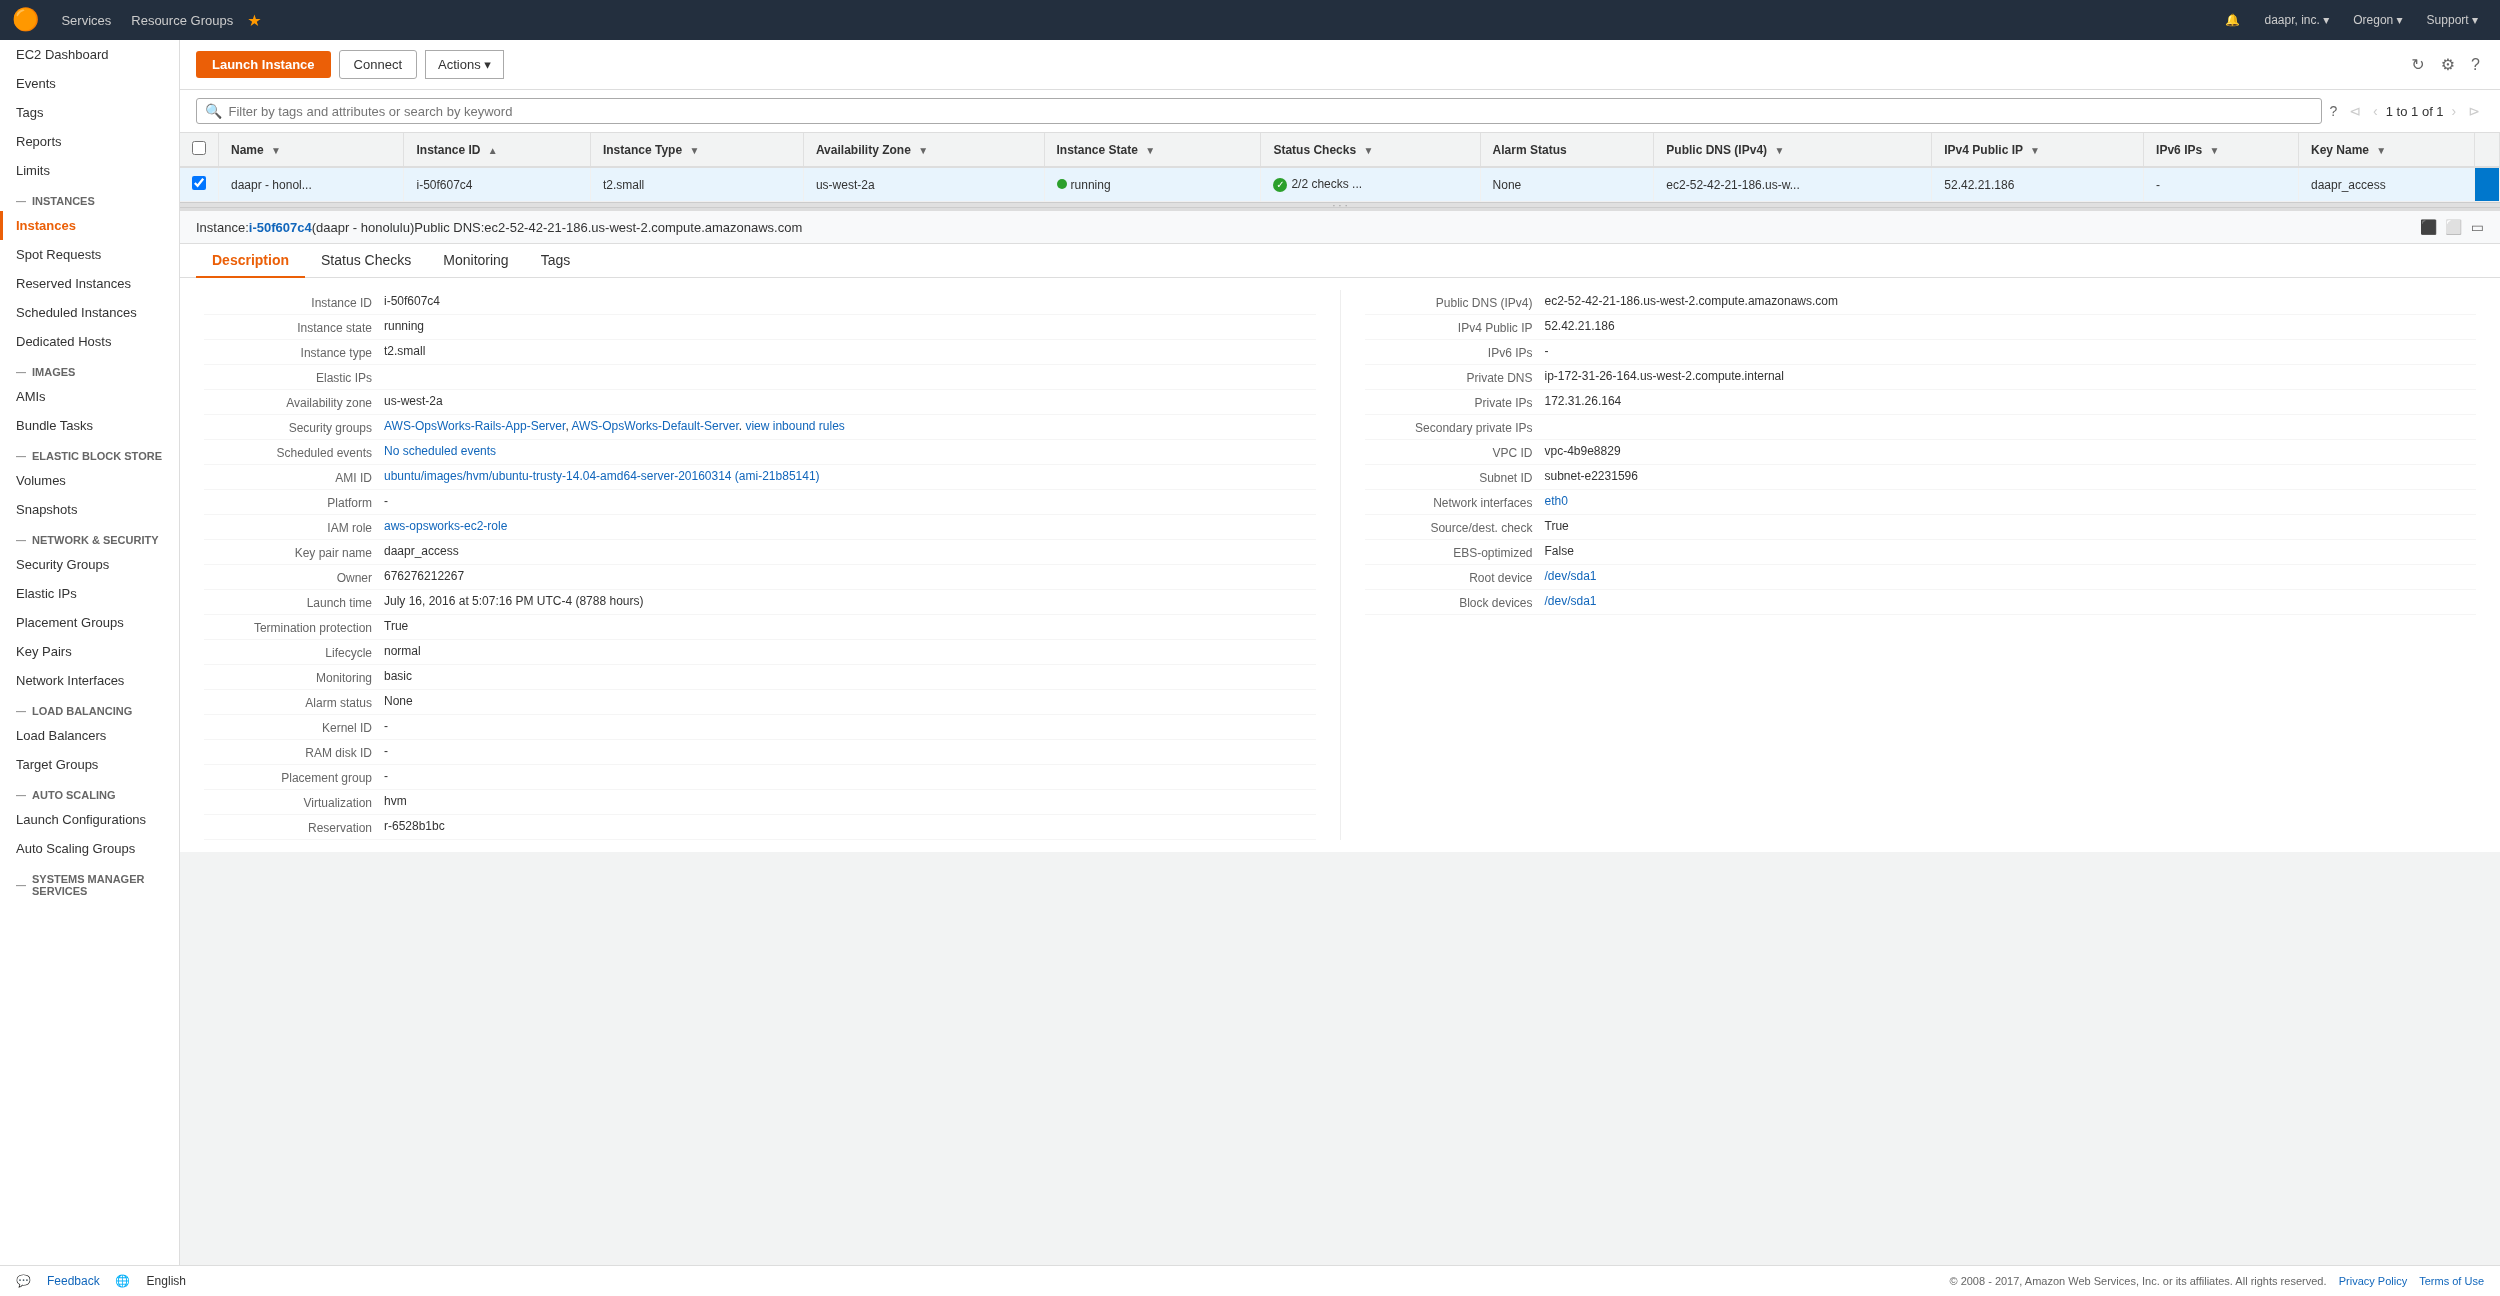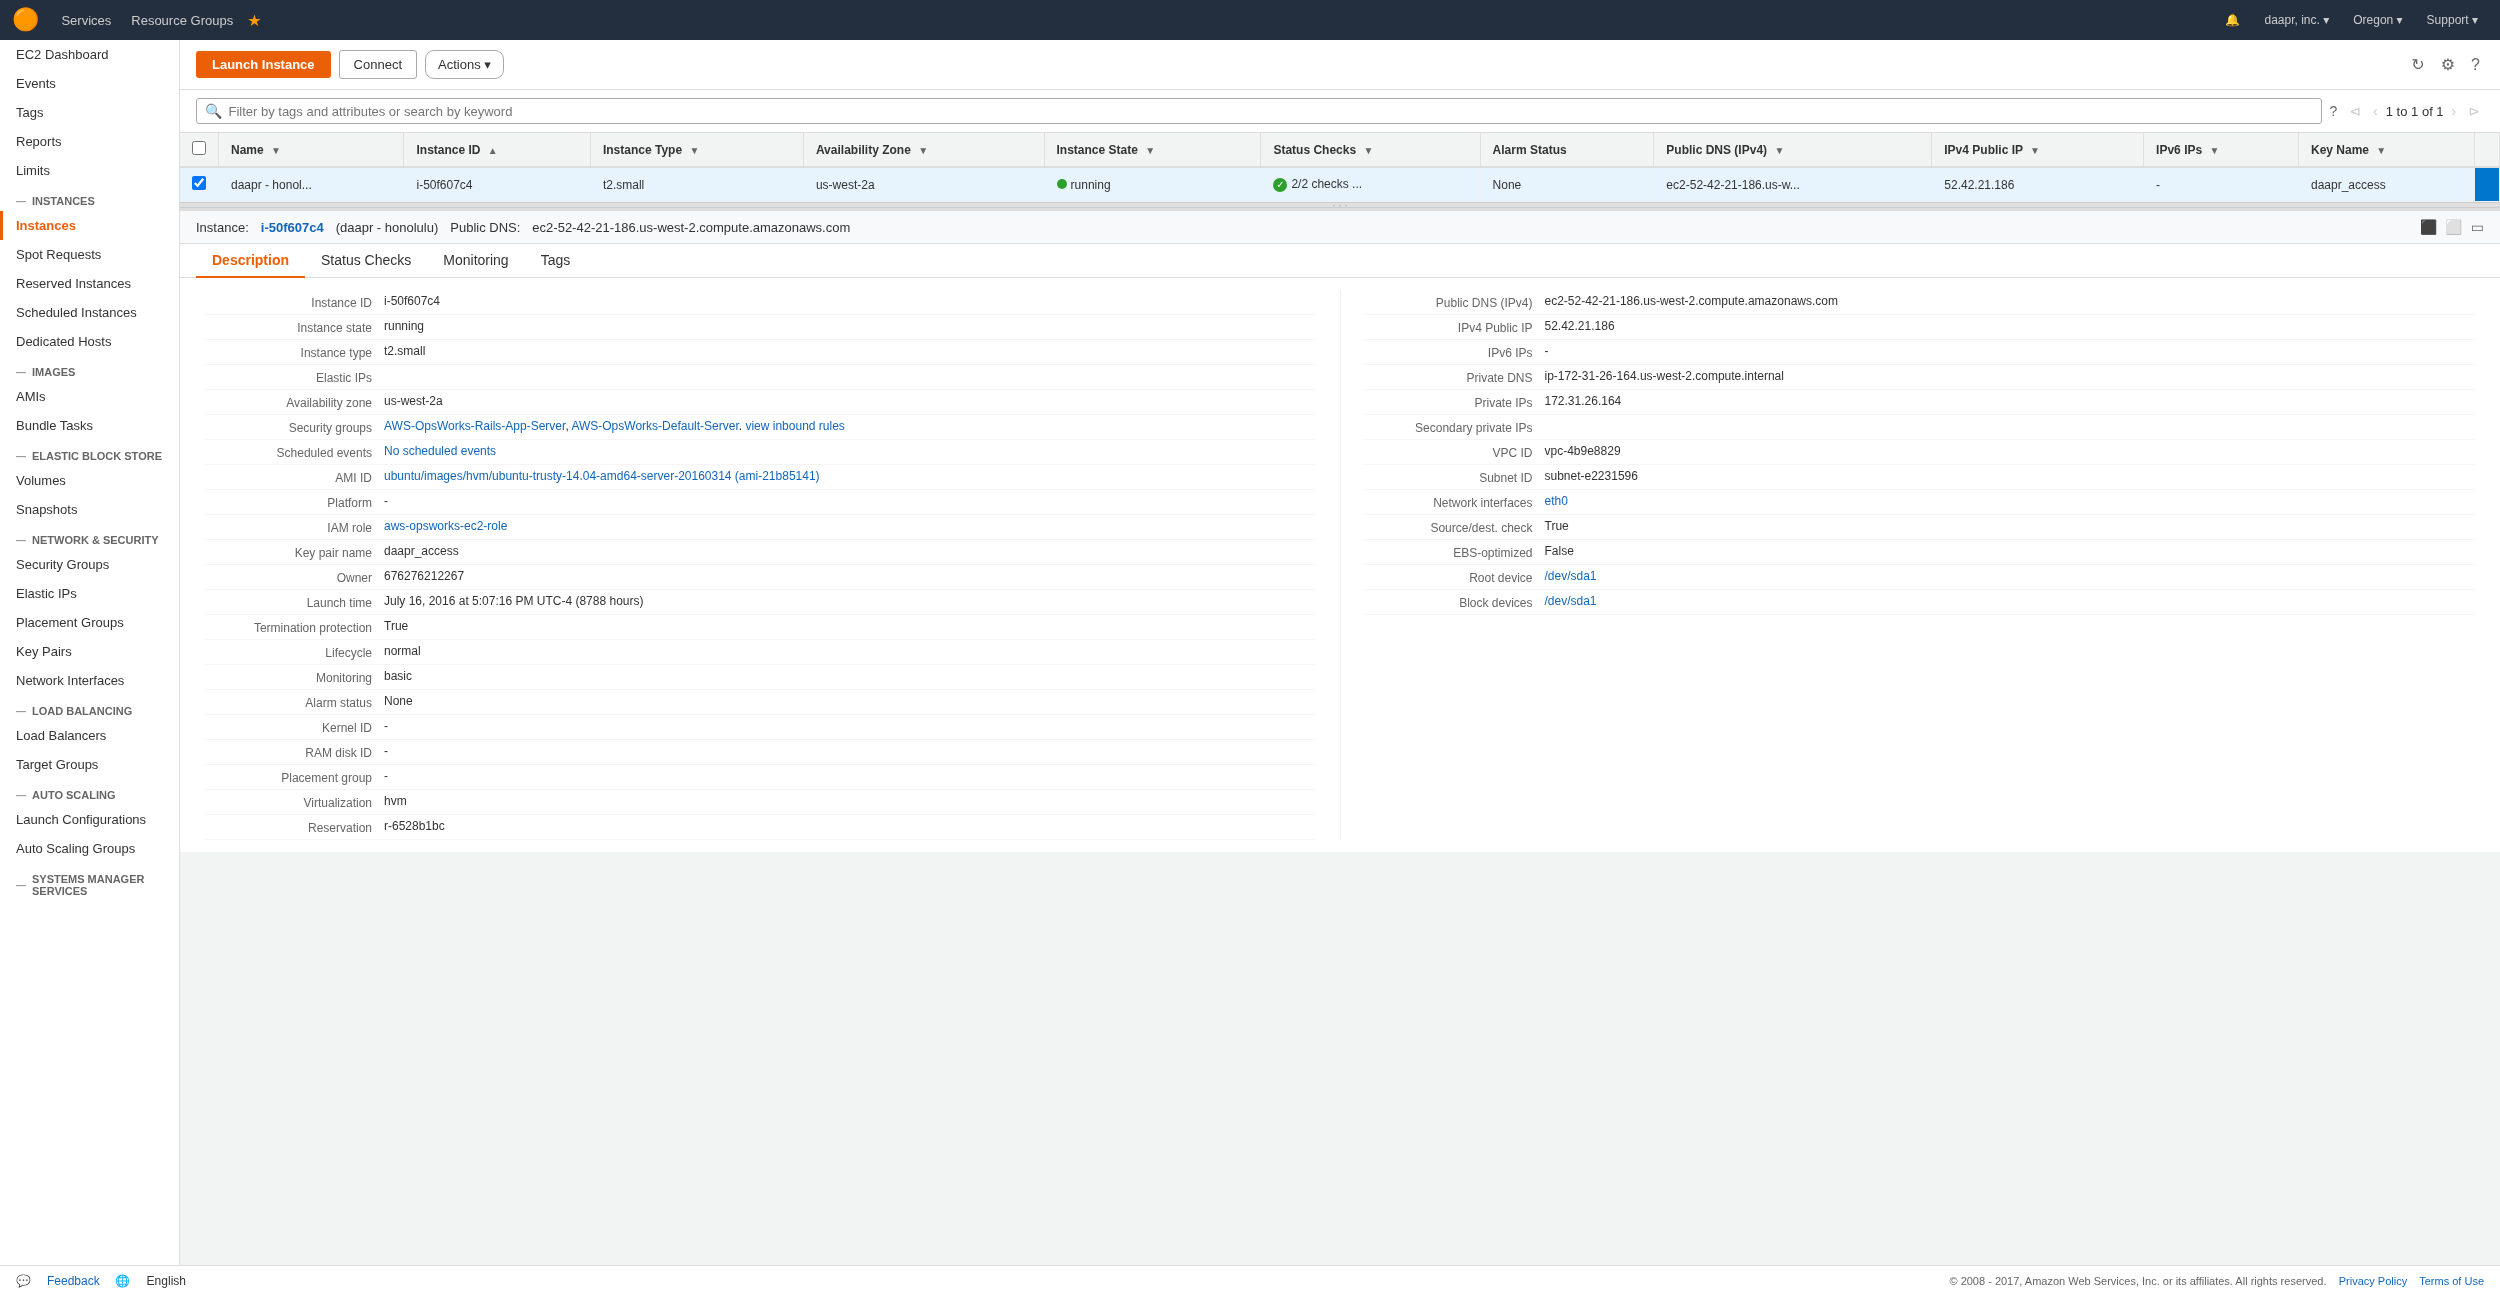--- a/index.html
+++ b/index.html
@@ -83,21 +83,21 @@
       padding: 6px 14px;
       border-radius: 3px;
       font-size: 13px;
       cursor: pointer;
     }
     .btn-dropdown {
       background: #fff;
       color: #333;
       border: 1px solid #aaa;
       padding: 6px 12px;
-      border-radius: 9px;
+      border-radius: 0;
       font-size: 13px;
       cursor: pointer;
       display: flex;
       align-items: center;
       gap: 6px;
     }
     .toolbar-right { margin-left: auto; display: flex; align-items: center; gap: 8px; color: #666; font-size: 16px; }
     .toolbar-icon { cursor: pointer; padding: 4px; }
 
     
@@ -160,21 +160,21 @@
       background: #fff;
       border-top: 3px solid #ddd;
       flex-shrink: 0;
       overflow-y: auto;
     }
     .detail-header {
       padding: 8px 16px;
       border-bottom: 1px solid #ddd;
       display: flex;
       align-items: center;
-      gap: 12px;
+      gap: 0;
       font-size: 13px;
       background: #f8f9fa;
     }
     .detail-header .instance-id { color: #1166bb; font-weight: 600; }
     .detail-header .instance-name { color: #333; }
     .detail-header .dns { color: #333; }
     .detail-icons { margin-left: auto; display: flex; gap: 8px; color: #666; font-size: 14px; }
     .detail-tabs { display: flex; border-bottom: 1px solid #ddd; background: #fff; padding: 0 16px; }
     .detail-tab {
       padding: 8px 16px;

